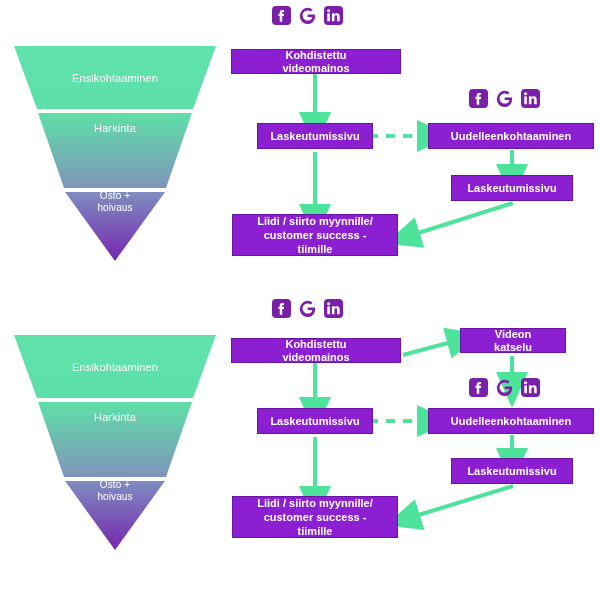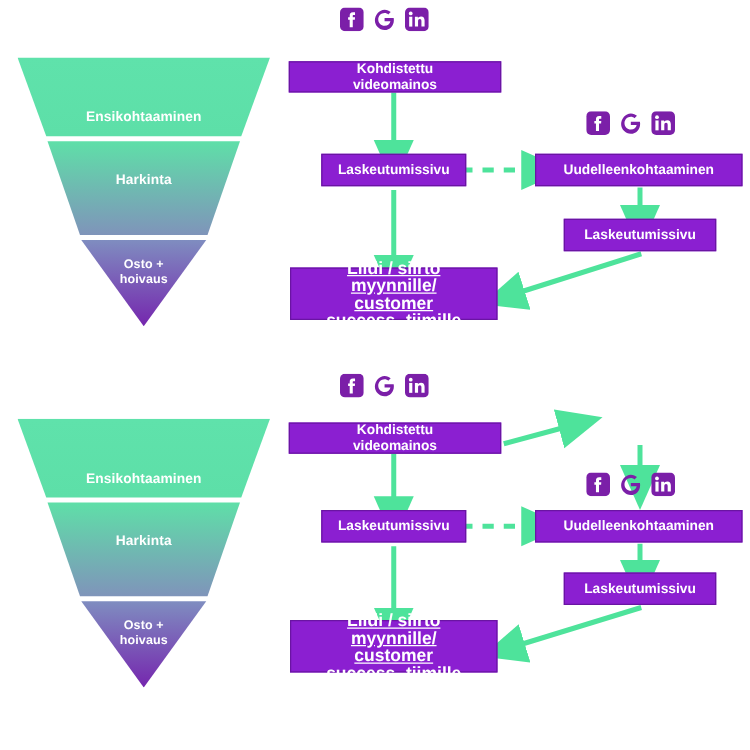--- a/index.html
+++ b/index.html
@@ -34,47 +34,46 @@
     top: 46px;
     width: 202px;
     height: 215px;
   }
   .funnel svg { display: block; }
   .funnel-label {
     position: absolute;
     width: 100%;
     text-align: center;
     color: #ffffff;
-    font-weight: bold;
+    font-weight: normal;
     font-size: 11px;
     letter-spacing: 0.1px;
     line-height: 12px;
     pointer-events: none;
-    margin-top: 16px;
   }
   .funnel-label.stage1 { top: 26px; }
   .funnel-label.stage2 { top: 76px; }
   .funnel-label.stage3 { top: 144px; font-size: 10px; line-height: 12px; }
 
   .node {
     position: absolute;
     box-sizing: border-box;
     background: #8b1fd1;
     border: 1px solid #6a14a3;
     color: #ffffff;
     font-weight: bold;
     font-size: 11px;
     line-height: 13px;
     display: flex;
     align-items: center;
     justify-content: center;
     text-align: center;
     padding: 2px 22px;
   }
-  .node.two-line { font-size: 14px; line-height: 14px; text-decoration: underline; }
+  .node.two-line { font-size: 11px; line-height: 14px; }
 
   .icons {
     position: absolute;
     display: flex;
     align-items: center;
     gap: 7px;
   }
   .icon {
     width: 19px;
     height: 19px;
@@ -257,20 +256,21 @@
       <svg class="icon" viewBox="0 0 24 24">
         <rect x="0" y="0" width="24" height="24" rx="5" fill="#7b1fa8"></rect>
         <rect x="4.2" y="9.3" width="3.2" height="10" fill="#ffffff"></rect>
         <circle cx="5.8" cy="6" r="1.9" fill="#ffffff"></circle>
         <path d="M10 9.3h3v1.4c.5-.9 1.6-1.7 3.2-1.7 2.5 0 3.6 1.5 3.6 4.2v6.1h-3.2v-5.5c0-1.4-.5-2.1-1.6-2.1-1.2 0-1.8.8-1.8 2.1v5.5H10v-10z" fill="#ffffff"></path>
       </svg>
     </div>
 
     <div class="node" style="left:231px; top:38px; width:170px; height:25px;">Kohdistettu videomainos</div>
 
+    <div class="node" style="left:460px; top:28px; width:106px; height:25px;">Videon katselu</div>
 
     <div class="node" style="left:257px; top:108px; width:116px; height:26px;">Laskeutumissivu</div>
 
     <div class="node" style="left:428px; top:108px; width:166px; height:26px;">Uudelleenkohtaaminen</div>
 
     <div class="node" style="left:451px; top:158px; width:122px; height:26px;">Laskeutumissivu</div>
 
     <div class="node two-line" style="left:232px; top:196px; width:166px; height:42px; flex-direction:column;">
       <div>Liidi / siirto myynnille/</div>
       <div>customer success -tiimille</div>

